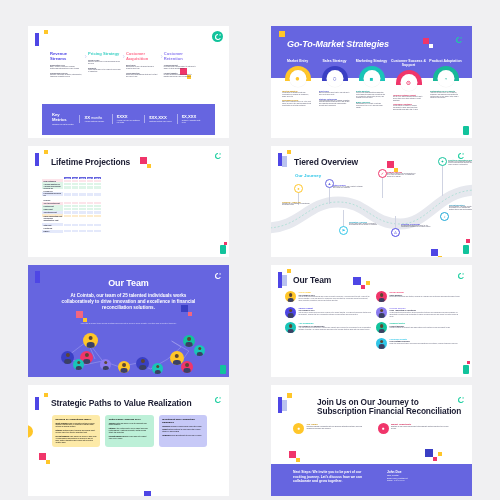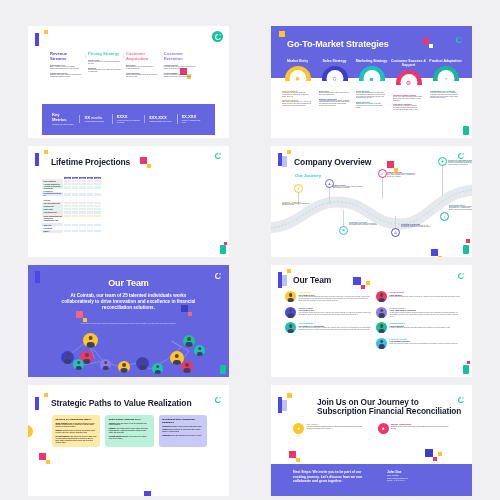--- a/index.html
+++ b/index.html
@@ -66,21 +66,21 @@
   }
   #s1 .mcell { flex:1; padding:0 4px; border-left:.5px solid rgba(255,255,255,.45); }
   #s1 .mcell:first-child { border-left:none; }
   #s1 .mlab { font-size:4.2px; font-weight:bold; }
   #s1 .mlab .u { font-weight:normal; font-size:3.4px; }
   #s1 .msub { font-size:1.6px; line-height:2px; margin-top:1.5px; opacity:.92; }
 
   
   #s2 { background:#fff; }
   #s2 .band { position:absolute; left:0; right:0; top:0; height:52px; background:#6665e0; }
-  #s2 .title { left:16px; top:13px; font-size:9px; }
+  #s2 .title { left:16px; top:13px; font-size:9px;font-style:italic; }
   #s2 .gcols { position:absolute; left:8px; right:8px; top:33px; display:flex; }
   #s2 .gcol { flex:1; text-align:center; position:relative; }
   #s2 .gname { font-size:3.5px; font-weight:bold; color:#fff; line-height:4px; }
   #s2 .arch {
     width:26px; height:15px; margin:3px auto 0; border-radius:13px 13px 0 0;
     position:relative;
   }
   #s2 .bulb {
     position:absolute; left:50%; top:4px; transform:translateX(-50%);
     width:17px; height:17px; border-radius:50%; background:#fff;
@@ -523,21 +523,21 @@
     <div class="barmark2"></div>
     <div class="ysq" style="left:16px;top:4px;"></div>
     <div class="logo" style="background:transparent">
       <svg viewBox="0 0 24 24">
           <path d="M12 3a9 9 0 1 0 8.5 12h-3A6 6 0 1 1 12 6z" fill="#1ecfa0"></path>
           <path d="M17 2l4 4-4 3z" fill="#1ecfa0"></path>
         </svg>
     </div>
     <div class="sq" style="left:116px;top:15px;width:7px;height:7px;background:#f0356a;"></div>
     <div class="sq" style="left:123px;top:22px;width:4px;height:4px;background:#ffc629;"></div>
-    <div class="title">Company Overview</div>
+    <div class="title">Tiered Overview</div>
     <div class="sub">Our Journey</div>
     <svg class="road" viewBox="0 0 210 72" preserveAspectRatio="none">
       <path d="M-5,60 C30,60 38,34 70,34 C100,34 105,56 135,56 C165,56 175,22 215,22" stroke="#e6e8ee" stroke-width="11" fill="none"></path>
       <path d="M-5,60 C30,60 38,34 70,34 C100,34 105,56 135,56 C165,56 175,22 215,22" stroke="#8fd9c9" stroke-width=".6" stroke-dasharray="2 2" fill="none"></path>
     </svg>
     <div class="stem" style="left:27px;top:45px;height:14px;"></div>
     <div class="node" style="left:23px;top:38px;border-color:#ffc629;color:#ffc629">●</div>
     <div class="nlabel" style="left:11px;top:55px;">
       <div class="nt" style="color:#c58a00">Founded 4 Years Ago</div>
       <div class="tx">Launched as a bootstrapped payments and accounting in India</div>

